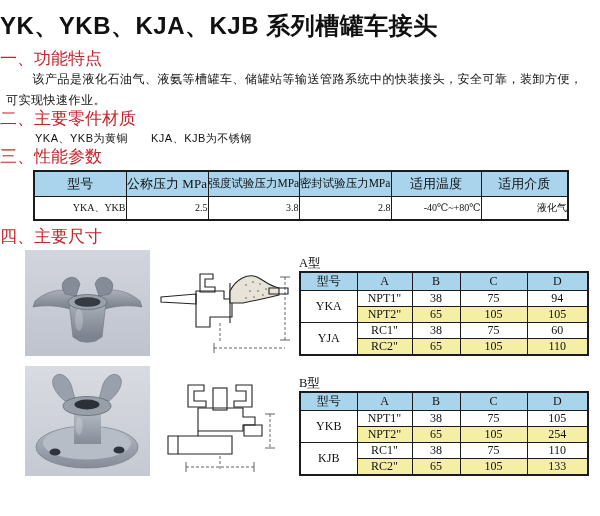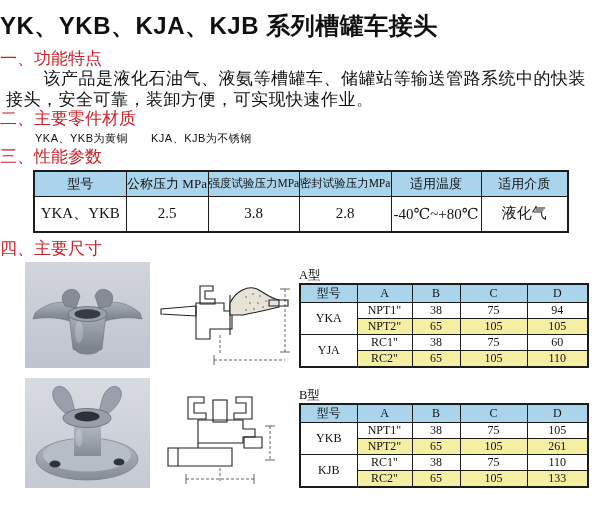--- a/index.html
+++ b/index.html
@@ -18,37 +18,37 @@
   .title{
     padding-top:10px;text-align:left;font-size:24px;font-weight:bold;
     letter-spacing:.5px;height:42px;
   }
   .h{
     font-size:17px;font-weight:normal;
     color:var(--accent_red,#cc2129);line-height:18px;
   }
   .h.first{margin-top:8px;}
   .body-text{
-    margin:1px 6px 0 6px;font-size:17px;line-height:20.5px;
+    margin:1px 6px 0 6px;font-size:12px;line-height:20.5px;
     text-indent:2.2em;letter-spacing:.5px;
   }
   .mat-line{margin:1px 17px 1px 35px;font-size:11px;line-height:18px;letter-spacing:.5px;}
   
   table{border-collapse:collapse;table-layout:fixed;}
   .perf{
     margin:4px 0 0 33px;width:534px;border:2px solid var(--border_dark);
     font-family:"Liberation Serif","DejaVu Serif",serif;
   }
   .perf th,.perf td{
     border:1px solid var(--border_dark);text-align:center;
     font-weight:normal;overflow:hidden;white-space:nowrap;
   }
   .perf th{background:var(--table_header_blue,#a9d4eb);height:25px;font-size:13px;}
   .perf th.sm{font-size:11.5px;}
-  .perf td{height:36px;font-size:15px;}
+  .perf td{height:24px;font-size:10px;text-align:right;}
   tr.yellow td{background:var(--row_yellow,#f4efa3);}
   
   .dims-row{display:flex;align-items:flex-end;margin:4px 0 0 25px;}
   .dims-row.second{margin-top:10px;}
   .photo{width:125px;flex:0 0 125px;}
   .drawing{width:133px;flex:0 0 133px;margin-left:8px;margin-top:8px;}
   .dim-block{margin-left:8px;}
   .dim-label{font-size:12.5px;line-height:13px;margin-bottom:1px;
     font-family:"Liberation Serif","DejaVu Serif",serif;}
   .dim{
@@ -292,21 +292,21 @@
             <td class="model" rowspan="2">YKB</td>
             <td>NPT1"</td>
             <td>38</td>
             <td>75</td>
             <td>105</td>
           </tr>
           <tr class="yellow">
             <td>NPT2"</td>
             <td>65</td>
             <td>105</td>
-            <td>261</td>
+            <td>254</td>
           </tr>
           <tr>
             <td class="model" rowspan="2">KJB</td>
             <td>RC1"</td>
             <td>38</td>
             <td>75</td>
             <td>110</td>
           </tr>
           <tr class="yellow">
             <td>RC2"</td>

